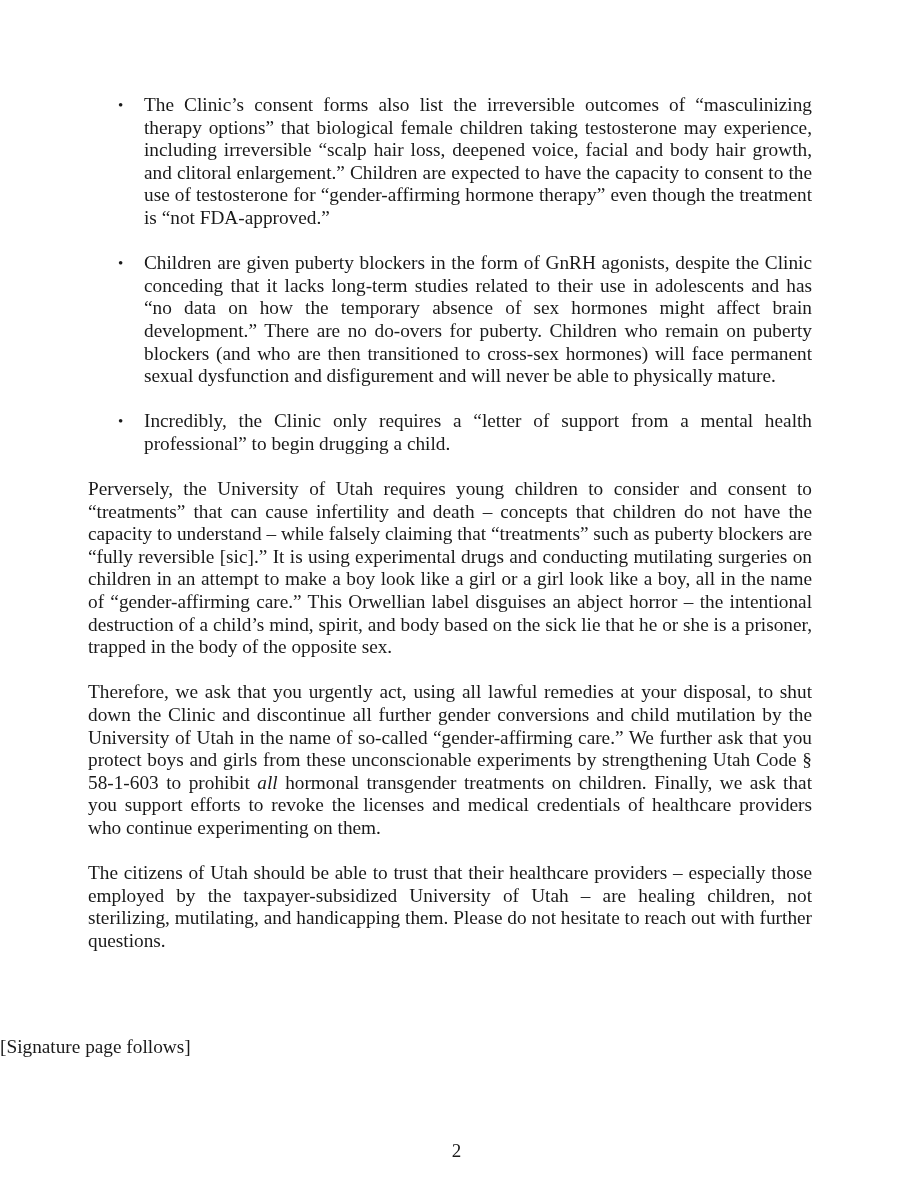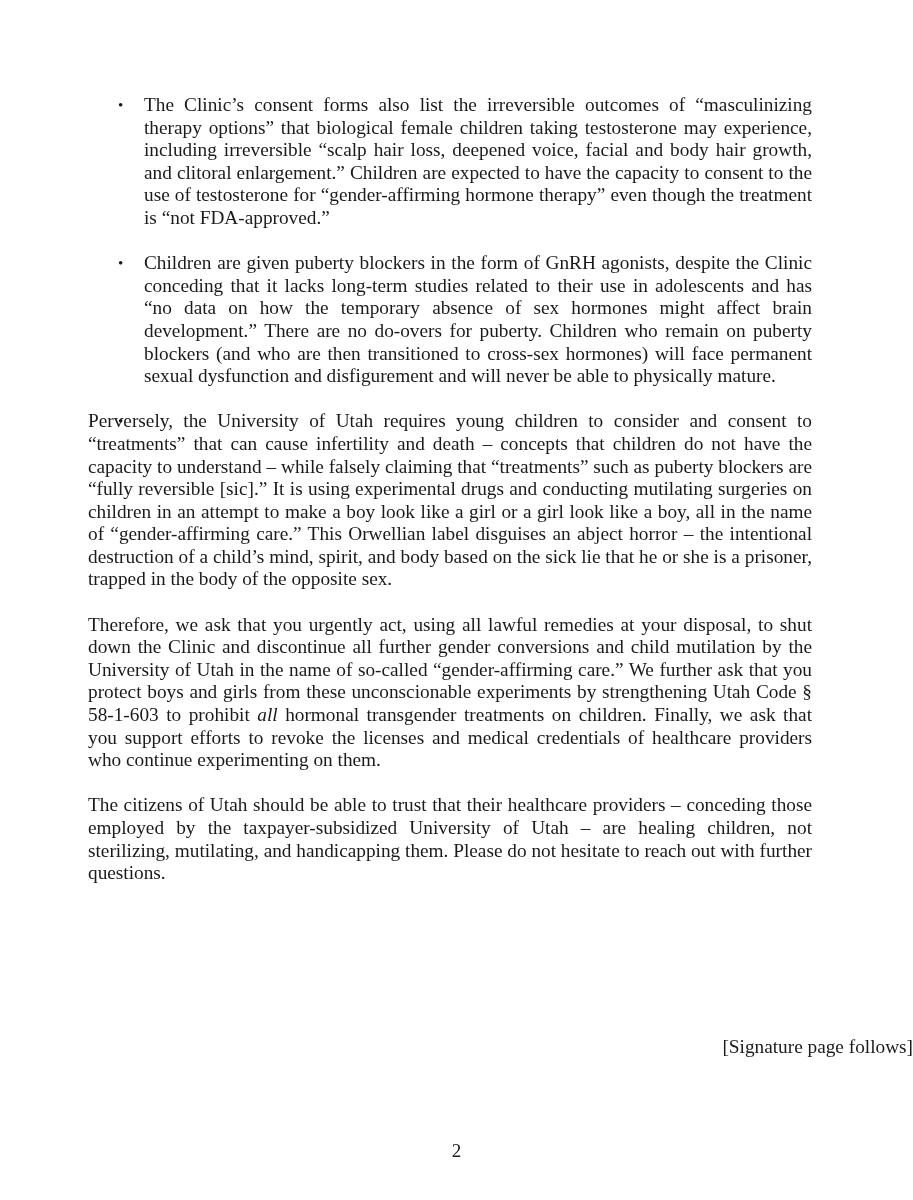--- a/index.html
+++ b/index.html
@@ -42,21 +42,21 @@
     }
     p.para {
       margin: 0 0 22.6px 0;
       text-align: justify;
     }
     .sig-note {
       position: absolute;
       left: 0;
       width: 913px;
       top: 1036px;
-      text-align: right;
+      text-align: left;
       font-size: 19.3px;
       line-height: 22.6px;
     }
     .page-number {
       position: absolute;
       left: 0;
       width: 913px;
       top: 1140px;
       text-align: center;
       font-size: 19px;
@@ -72,25 +72,26 @@
     <li>
       <span class="bullet">•</span>
       <span>The Clinic’s consent forms also list the irreversible outcomes of “masculinizing therapy options” that biological female children taking testosterone may experience, including irreversible “scalp hair loss, deepened voice, facial and body hair growth, and clitoral enlargement.” Children are expected to have the capacity to consent to the use of testosterone for “gender-affirming hormone therapy” even though the treatment is “not FDA-approved.”</span>
     </li>
     <li>
       <span class="bullet">•</span>
       <span>Children are given puberty blockers in the form of GnRH agonists, despite the Clinic conceding that it lacks long-term studies related to their use in adolescents and has “no data on how the temporary absence of sex hormones might affect brain development.” There are no do-overs for puberty. Children who remain on puberty blockers (and who are then transitioned to cross-sex hormones) will face permanent sexual dysfunction and disfigurement and will never be able to physically mature.</span>
     </li>
     <li>
       <span class="bullet">•</span>
+      <span>Incredibly, the Clinic only requires a “letter of support from a mental health professional” to begin drugging a child.</span>
     </li>
   </ul>
 
   <p class="para">Perversely, the University of Utah requires young children to consider and consent to “treatments” that can cause infertility and death – concepts that children do not have the capacity to understand – while falsely claiming that “treatments” such as puberty blockers are “fully reversible [sic].” It is using experimental drugs and conducting mutilating surgeries on children in an attempt to make a boy look like a girl or a girl look like a boy, all in the name of “gender-affirming care.” This Orwellian label disguises an abject horror – the intentional destruction of a child’s mind, spirit, and body based on the sick lie that he or she is a prisoner, trapped in the body of the opposite sex.</p>
 
   <p class="para"><span>Therefore, we ask that you urgently act, using all lawful remedies at your disposal, to shut down the Clinic and discontinue all further gender conversions and child mutilation by the University of Utah in the name of so-called “gender-affirming care.” We further ask that you protect boys and girls from these unconscionable experiments by strengthening Utah Code § 58-1-603 to prohibit </span><em>all</em><span> hormonal transgender treatments on children. Finally, we ask that you support efforts to revoke the licenses and medical credentials of healthcare providers who continue experimenting on them.</span></p>
 
-  <p class="para">The citizens of Utah should be able to trust that their healthcare providers – conceding those employed by the taxpayer-subsidized University of Utah – are healing children, not sterilizing, mutilating, and handicapping them. Please do not hesitate to reach out with further questions.</p>
+  <p class="para">The citizens of Utah should be able to trust that their healthcare providers – especially those employed by the taxpayer-subsidized University of Utah – are healing children, not sterilizing, mutilating, and handicapping them. Please do not hesitate to reach out with further questions.</p>
 </div>
 
 <div class="sig-note">[Signature page follows]</div>
 
 <div class="page-number">2</div>
 
 </body></html>

